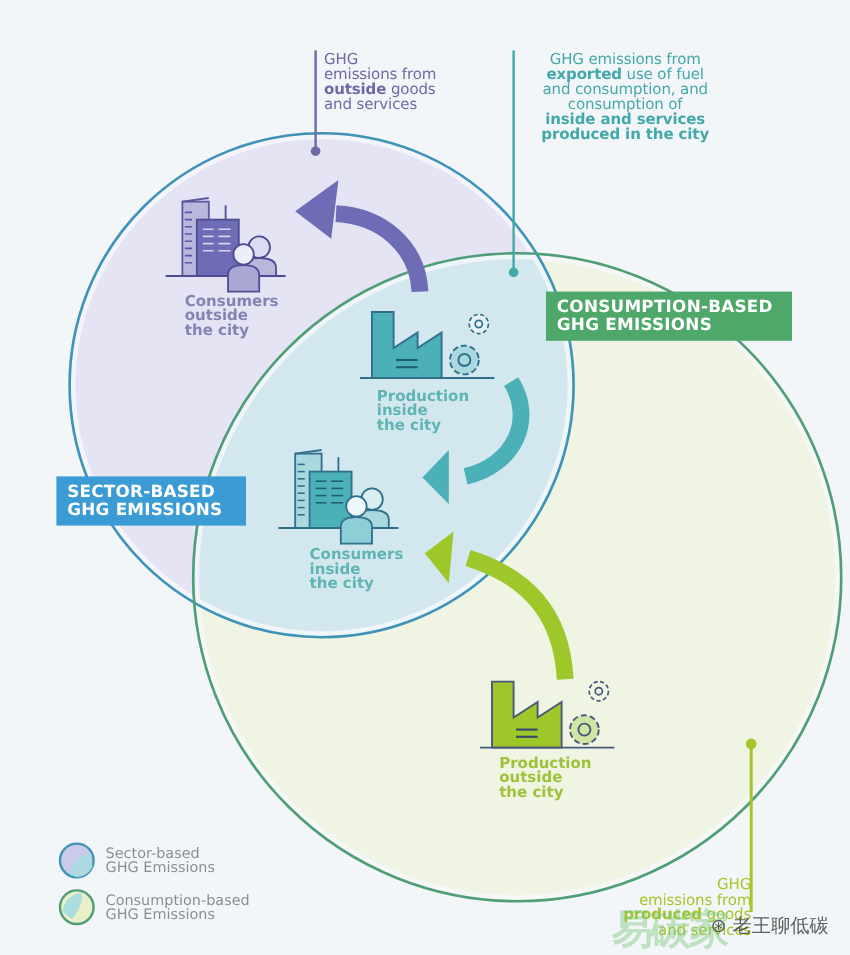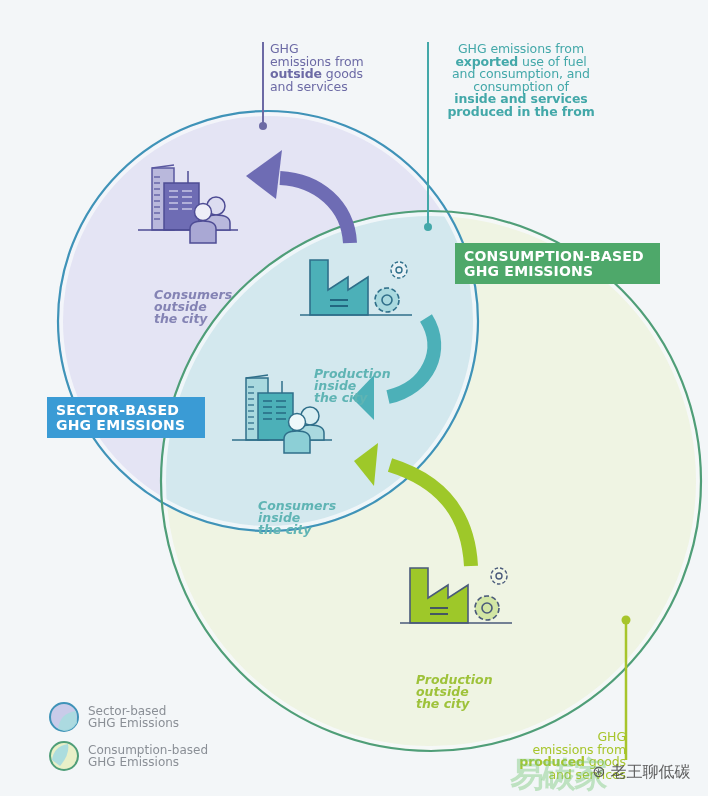--- a/index.html
+++ b/index.html
@@ -12,21 +12,21 @@
   #stage { position: absolute; left: 18px; top: 0; width: 708px; height: 796px; }
   .abs { position: absolute; }
   .callout {
     font-size: 12.5px; line-height: 12.5px; letter-spacing: -0.1px;
   }
   .callout b { font-weight: 800; }
   .callout-export { left: 252px; top: 43px; color: #6c6aa5; width: 140px; }
   .callout-household { left: 418px; top: 43px; color: #43a8a9; width: 170px; text-align: center; }
   .callout-import { left: 488px; top: 731px; color: #a7c52b; width: 120px; text-align: right; }
   .icon-label {
-    font-size: 12.5px; line-height: 12px; font-style: italic; font-weight: 700; margin-top: 44px;
+    font-size: 12.5px; line-height: 12px; font-weight: 700;
   }
   .label-consumers-outside { left: 136px; top: 245px; color: #8483b4; }
   .label-production-inside { left: 296px; top: 324px; color: #5fb4b4; }
   .label-consumers-inside { left: 240px; top: 456px; color: #5fb4b4; }
   .label-production-outside { left: 398px; top: 630px; color: #9ec23a; }
   .badge {
     color: #fff; font-weight: 700; font-size: 14px; line-height: 15px;
     padding: 6px 9px 5px 9px; letter-spacing: 0.2px;
   }
   .badge-consumption { left: 437px; top: 243px; background: #4ea86a; width: 187px; }
@@ -185,21 +185,21 @@
     <div><b>outside</b><span> goods</span></div>
     <div>and services</div>
   </div>
 
   <div class="abs callout callout-household">
     <div>GHG emissions from</div>
     <div><b>exported</b><span> use of fuel</span></div>
     <div>and consumption, and</div>
     <div>consumption of</div>
     <div><b>inside and services</b></div>
-    <div><b>produced in the from</b></div>
+    <div><b>produced in the city</b></div>
   </div>
 
   <div class="abs callout callout-import">
     <div>GHG</div>
     <div>emissions from</div>
     <div><b>produced</b><span> goods</span></div>
     <div>and services</div>
   </div>
 
   <div class="abs icon-label label-consumers-outside">

